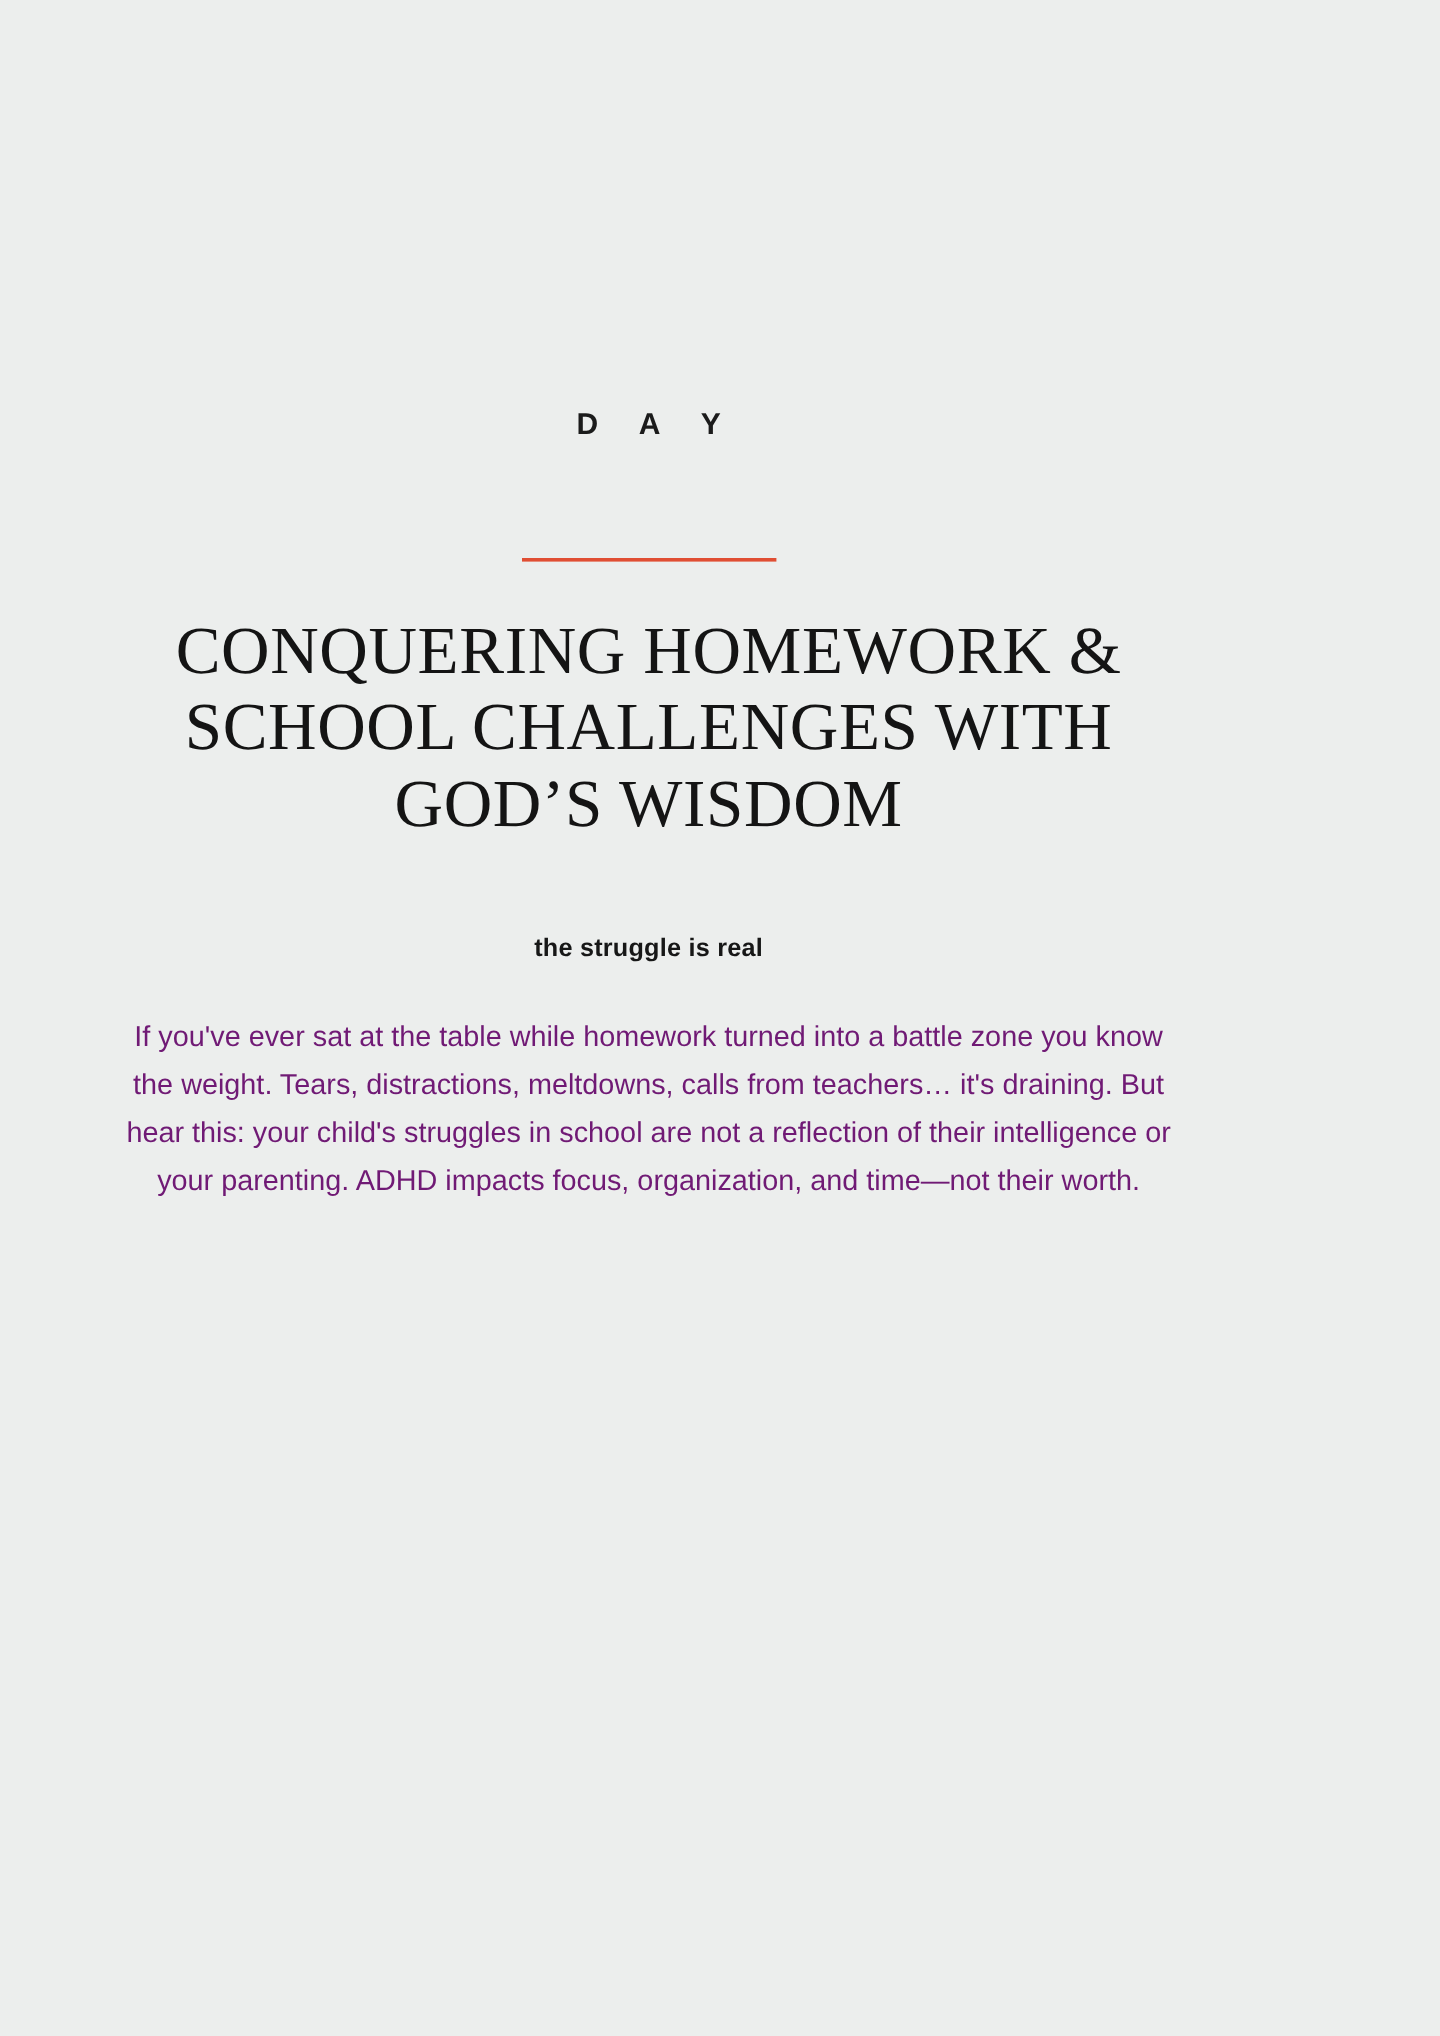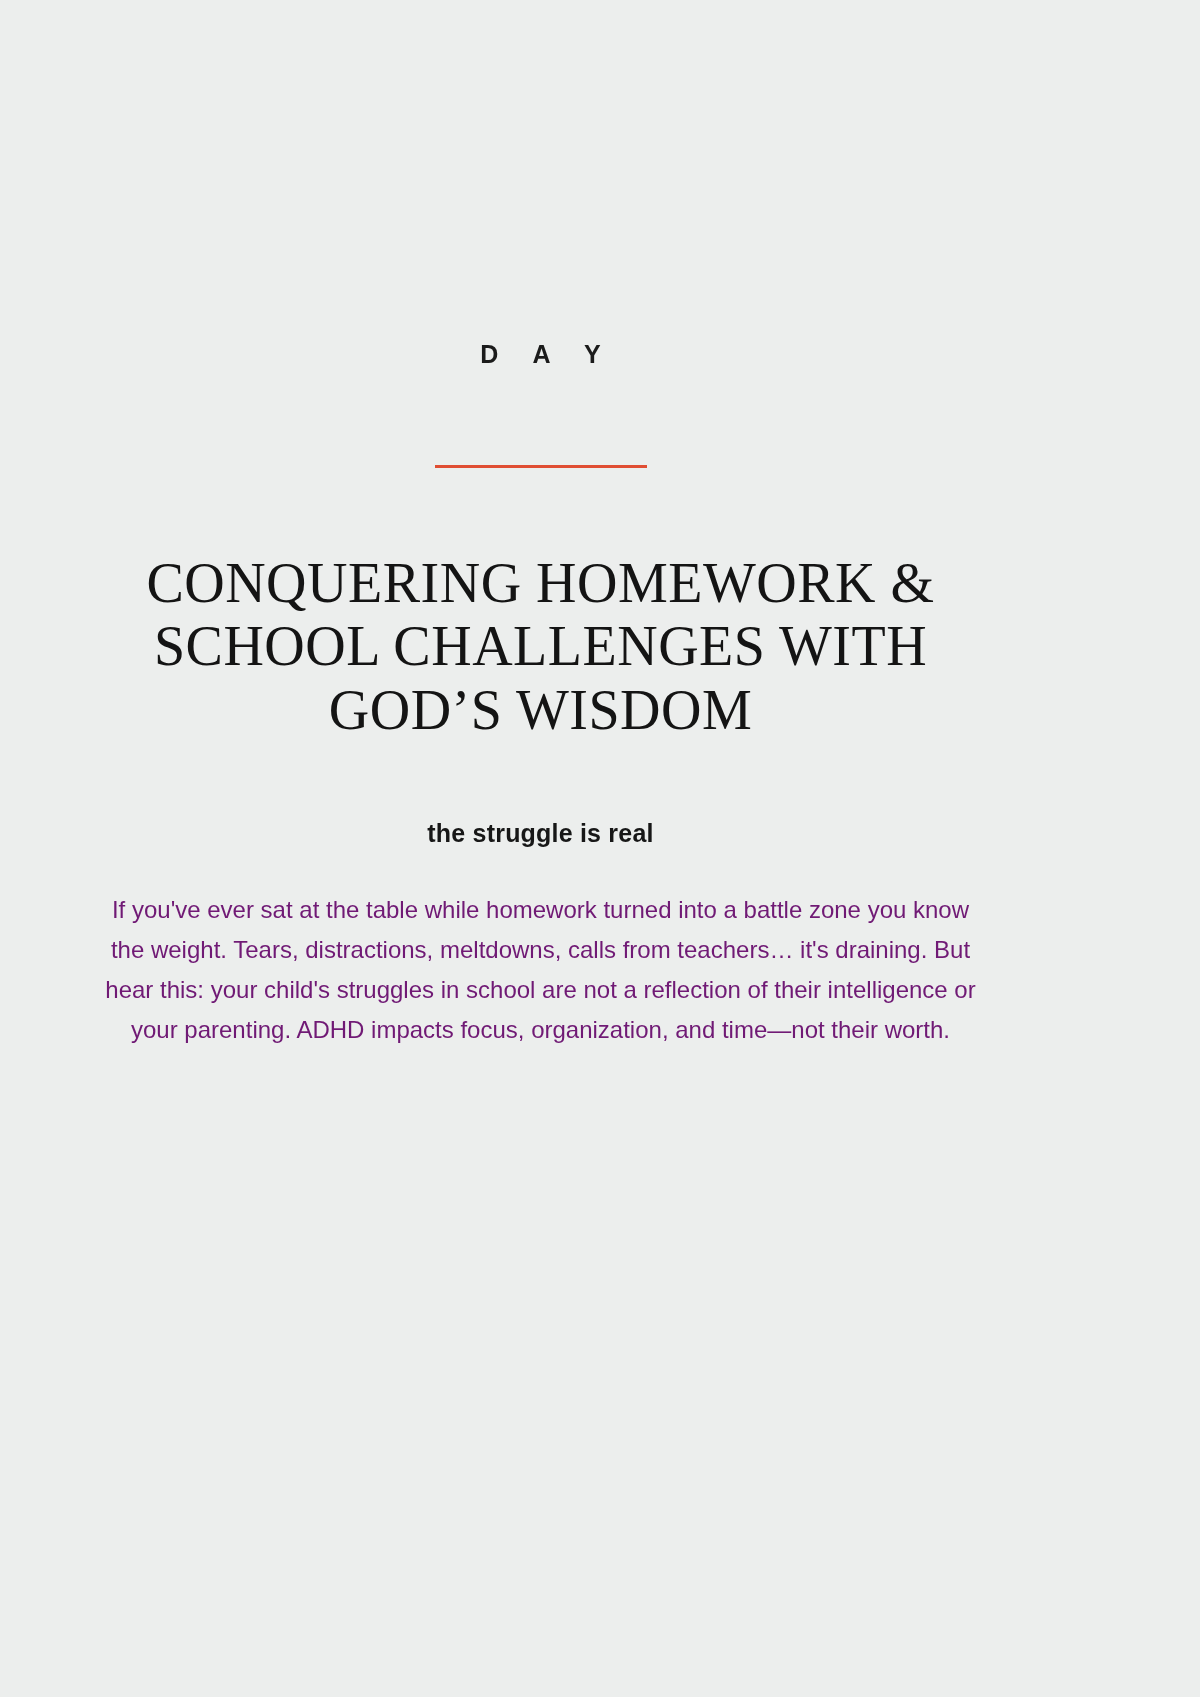--- a/index.html
+++ b/index.html
@@ -41,34 +41,34 @@
     color: #e04e33;
     letter-spacing: -6px;
   }
   .divider {
     margin-top: 96px;
     width: 212px;
     height: 3px;
     background: #e04e33;
   }
   .title {
-    margin-top: 84px;
+    margin-top: 44px;
     width: 880px;
     text-align: center;
     font-family: "Liberation Serif", serif;
     font-size: 56px;
     line-height: 1.13;
     font-weight: 400;
     letter-spacing: 0.5px;
     color: #141414;
   }
   .subtitle {
     margin-top: 40px;
     font-family: "Liberation Sans", sans-serif;
-    font-size: 25px;
+    font-size: 21px;
     font-weight: 700;
     color: #171717;
     letter-spacing: 0.2px;
   }
   .body-text {
     width: 880px;
     text-align: center;
     font-family: "Liberation Sans", sans-serif;
     font-size: 24px;
     line-height: 1.66;

